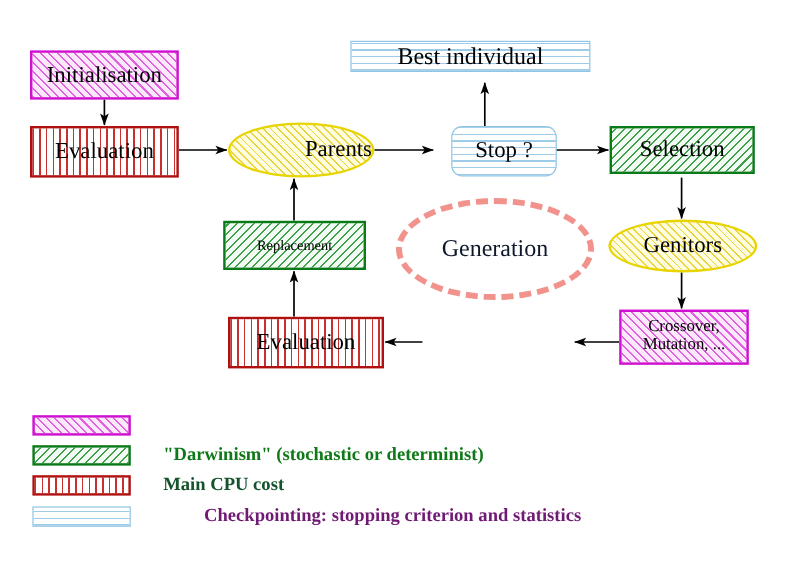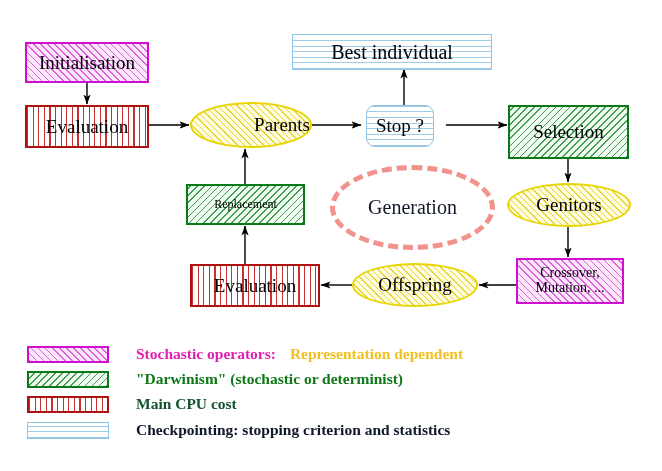--- a/index.html
+++ b/index.html
@@ -147,78 +147,72 @@
   </div>
 
   <div class="node box-red" style="left:25px;top:105px;width:124px;height:43px;font-size:19px;">
     <span>Evaluation</span>
   </div>
 
   <div class="node ellipse-yellow" style="left:190px;top:102px;width:122px;height:46px;font-size:19px;justify-content:flex-end;">
     <span>Parents</span>
   </div>
 
-  <div class="node box-blue-rounded" style="left:366px;top:105px;width:68px;height:42px;font-size:19px;">
+  <div class="node box-blue-rounded" style="left:376px;top:105px;width:88px;height:42px;font-size:19px;">
     <span>Stop ?</span>
   </div>
 
-  <div class="node box-blue" style="left:292px;top:34px;width:200px;height:36px;font-size:20px;">
+  <div class="node box-blue" style="left:292px;top:34px;width:200px;height:26px;font-size:20px;">
     <span>Best individual</span>
   </div>
 
-  <div class="node box-green" style="left:508px;top:105px;width:121px;height:54px;font-size:19px;">
+  <div class="node box-green" style="left:508px;top:105px;width:121px;height:40px;font-size:19px;">
     <span>Selection</span>
   </div>
 
   <div class="node ellipse-yellow" style="left:507px;top:183px;width:124px;height:44px;font-size:19px;">
     <span>Genitors</span>
   </div>
 
   <div class="node box-magenta" style="left:516px;top:258px;width:108px;height:46px;font-size:14px;">
     <span style="white-space:pre-line;">Crossover,
 Mutation, ...</span>
   </div>
 
-  <div class="node ellipse-yellow" style="left:352px;top:263px;width:126px;height:44px;font-size:19px;">
-    <span>Offspring</span>
-  </div>
 
   <div class="node box-red" style="left:190px;top:264px;width:130px;height:43px;font-size:19px;">
     <span>Evaluation</span>
   </div>
 
   <div class="node box-green" style="left:186px;top:184px;width:119px;height:41px;font-size:12px;">
     <span>Replacement</span>
   </div>
 
   <div id="legend">
 
     <div class="legend-row" style="top:4px;">
       <div class="legend-swatch box-magenta"></div>
-      <div class="legend-label">
-        <span class="lbl-b" style="color:#e020b0;">Stochastic operators:</span><span class="lbl-extra" style="color:#f0c020;">Representation dependent</span>
-      </div>
     </div>
 
     <div class="legend-row" style="top:29px;">
       <div class="legend-swatch box-green"></div>
       <div class="legend-label">
         <span class="lbl-b" style="color:#107818;">"Darwinism" (stochastic or determinist)</span>
       </div>
     </div>
 
     <div class="legend-row" style="top:54px;">
       <div class="legend-swatch box-red"></div>
       <div class="legend-label">
         <span class="lbl-b" style="color:#14532d;">Main CPU cost</span>
       </div>
     </div>
 
     <div class="legend-row" style="top:80px;">
       <div class="legend-swatch box-blue"></div>
       <div class="legend-label">
-        <span class="lbl-b" style="color:#0f172a;">Checkpointing: stopping criterion and statistics</span>
+        <span class="lbl-b" style="color:#701a75;margin-left:34px;">Checkpointing: stopping criterion and statistics</span>
       </div>
     </div>
 
   </div>
 
 </div>
 
 </body></html>

